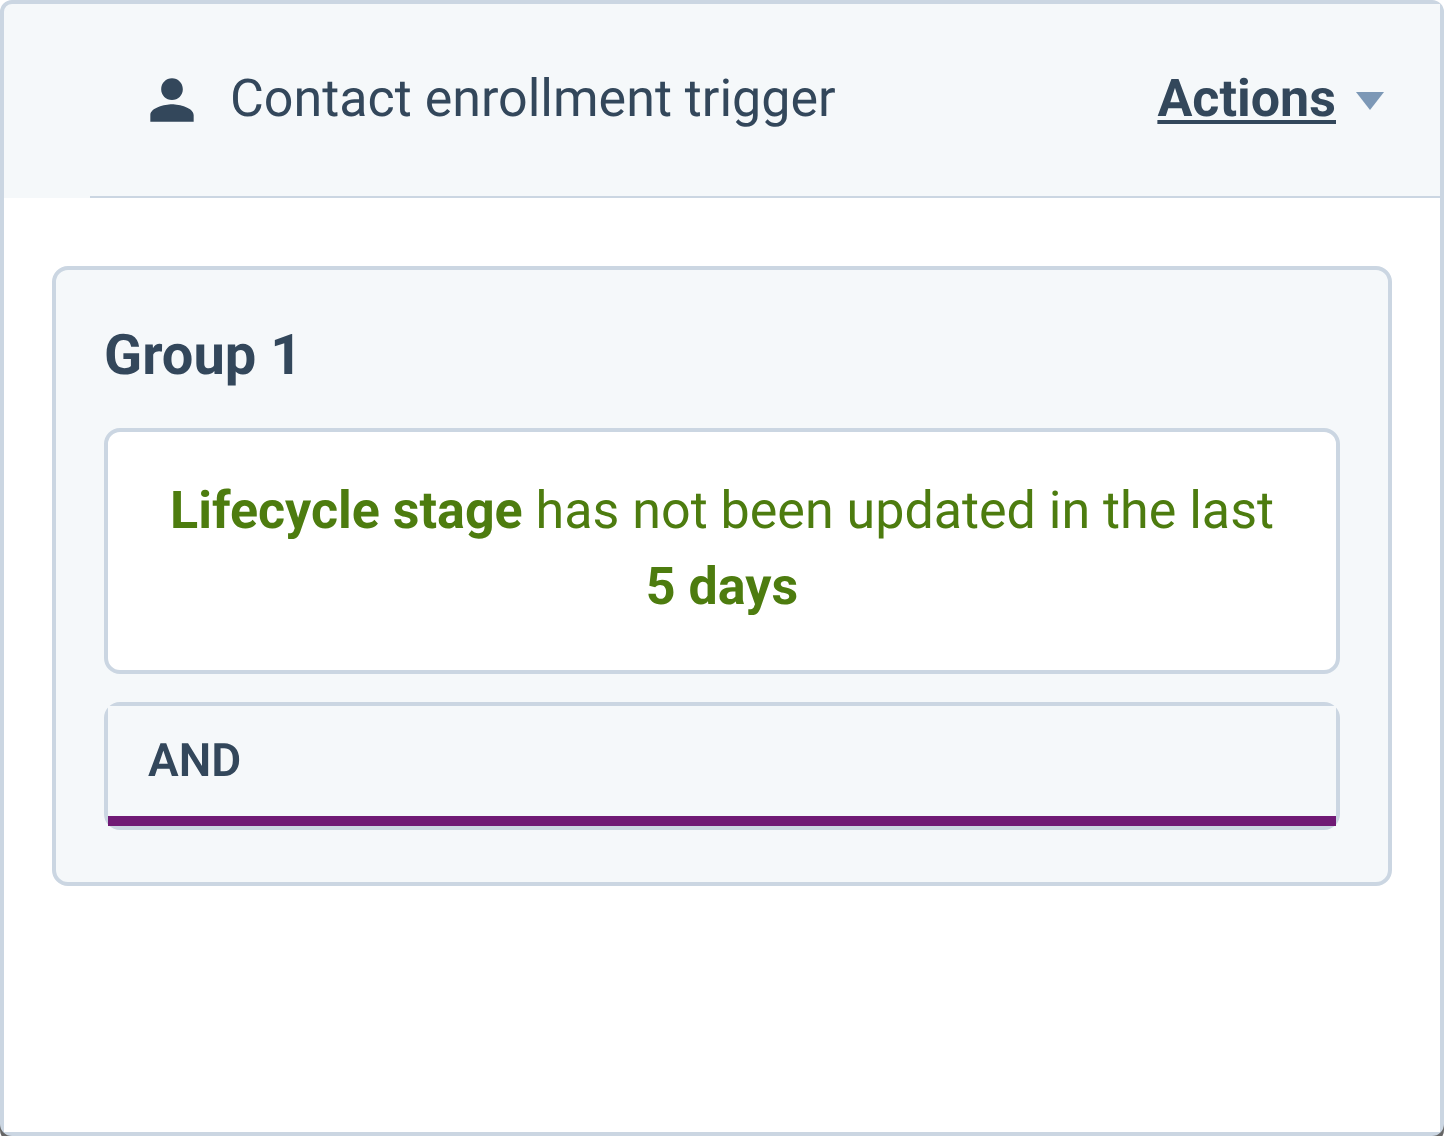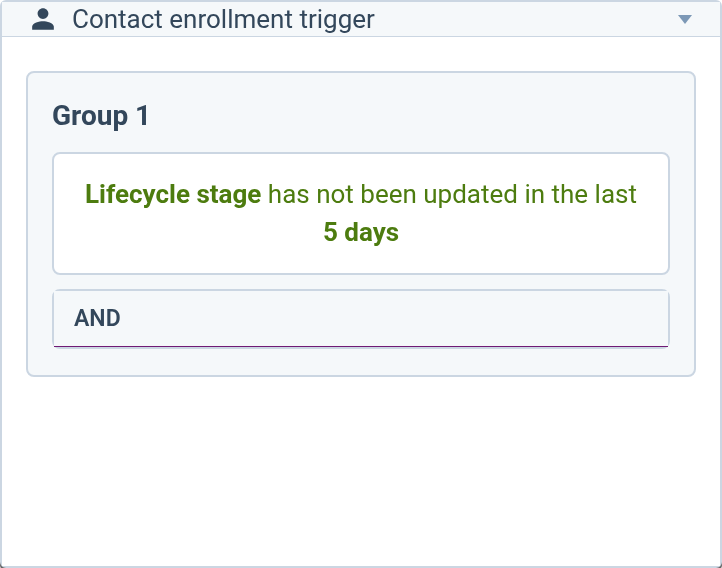--- a/index.html
+++ b/index.html
@@ -20,23 +20,24 @@
       border: 2px solid #cbd6e2;
       border-radius: 6px;
       background: #f5f8fa;
       box-shadow: 0 3px 0 rgba(0,0,0,0.6);
       display: flex;
       flex-direction: column;
     }
     .panel-header {
       display: flex;
       align-items: center;
-      padding: 2px 28px;
+      padding: 33px 28px;
       background: #f5f8fa;
       border-bottom: 1px solid #cbd6e2;
+      margin-left: 43px;
     }
     .user-icon {
       width: 26px;
       height: 26px;
       margin-right: 16px;
       fill: #33475b;
     }
     .header-title {
       font-size: 26px;
       color: #33475b;
@@ -96,33 +97,34 @@
     .bold {
       font-weight: 700;
     }
     .connector {
       text-align: left;
       font-size: 23px;
       font-weight: 600;
       color: #33475b;
       padding: 14px 20px;
       background: #f5f8fa;
-      border-bottom: 1px solid #701a75;
+      border-bottom: 5px solid #701a75;
     }
   </style>
 </head>
 <body>
 
 <div class="panel">
   <div class="panel-header">
     <svg class="user-icon" viewBox="0 0 24 24">
       <path d="M12 12c2.76 0 5-2.24 5-5s-2.24-5-5-5-5 2.24-5 5 2.24 5 5 5zm0 2c-3.33 0-10 1.67-10 5v3h20v-3c0-3.33-6.67-5-10-5z"></path>
     </svg>
     <span class="header-title">Contact enrollment trigger</span>
     <div class="actions-dropdown">
+      <span>Actions</span>
       <span class="caret"></span>
     </div>
   </div>
   <div class="panel-body">
     <div class="group-box">
       <div class="group-title">Group 1</div>
 
       <div class="filter-card">
         <div class="filter-content">
           <span class="bold">Lifecycle stage</span><span> has not been updated in the last </span><span class="bold">5 days</span>

